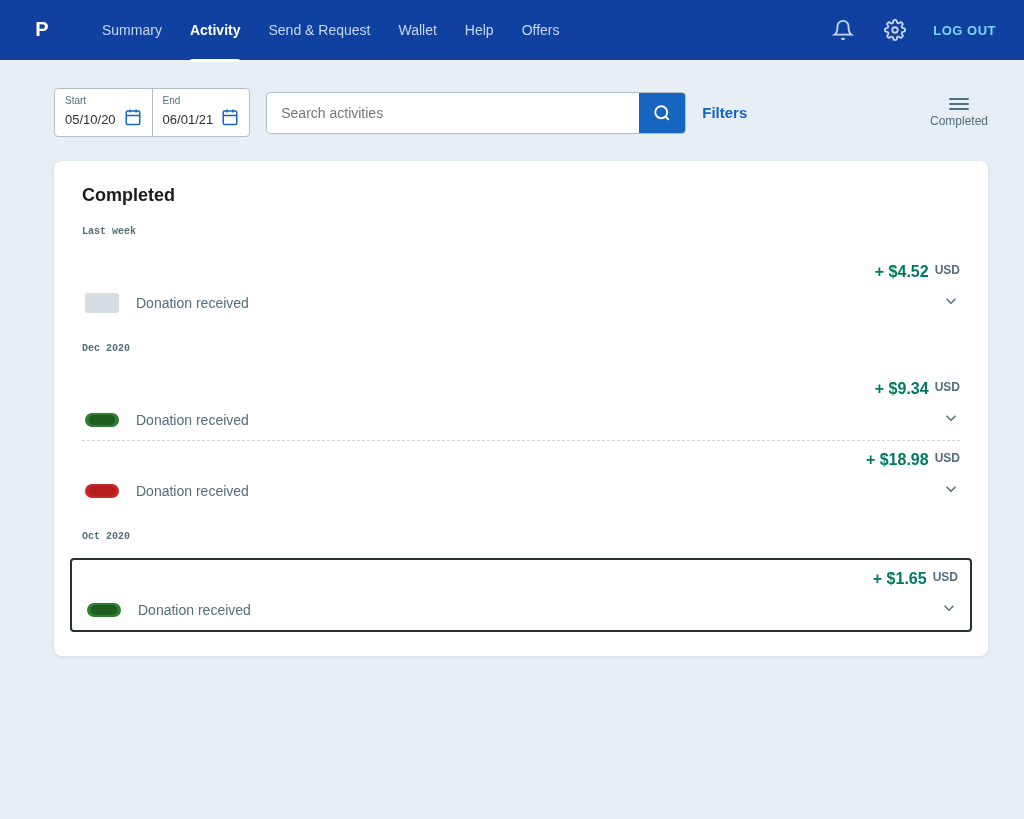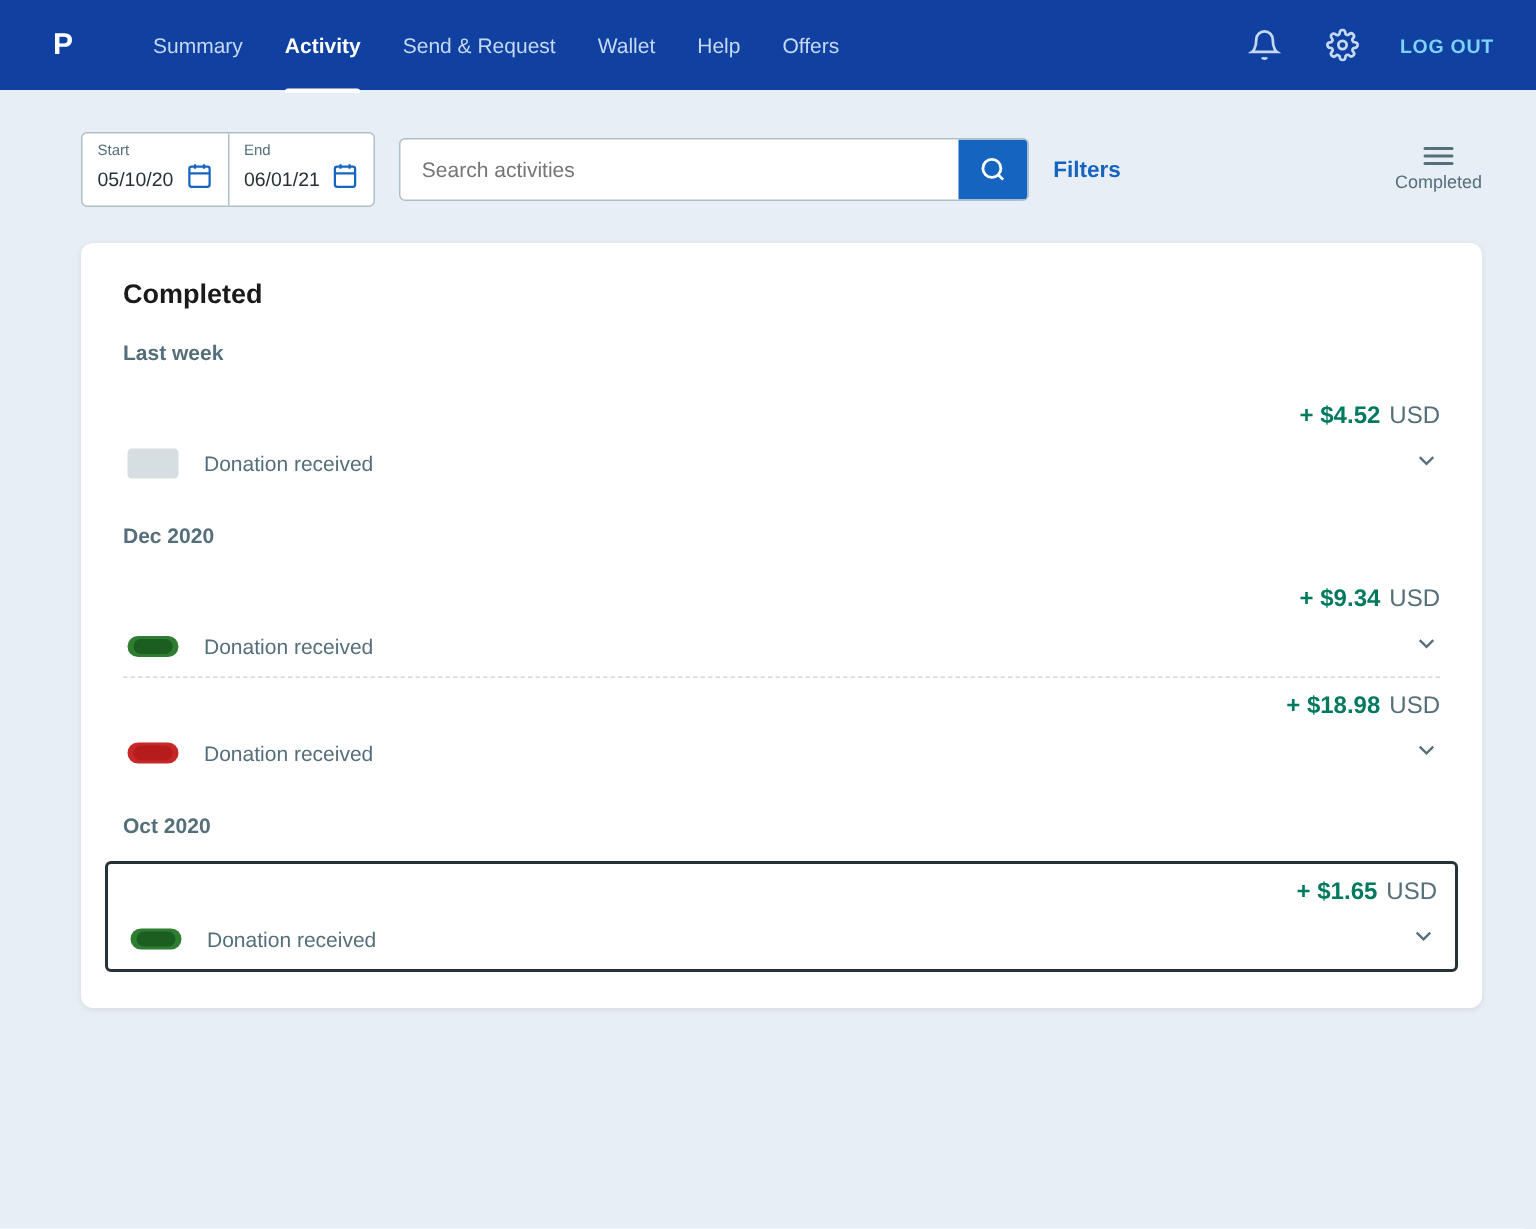--- a/index.html
+++ b/index.html
@@ -215,24 +215,25 @@
     }
 
     .section-title {
       font-size: 18px;
       font-weight: 700;
       color: #1a1a1a;
       margin-bottom: 20px;
     }
 
     .period-label {
-      font-size: 14px;
+      font-size: 10px;
       font-weight: 600;
       color: #546e7a;
       margin-bottom: 16px;
+      font-family: Liberation Mono, monospace;
     }
 
     .transaction-item {
       position: relative;
       padding: 10px 0 6px 0;
       border-bottom: 1px dashed #cfd8dc;
     }
     .transaction-item:last-child {
       border-bottom: none;
     }
@@ -244,22 +245,22 @@
       gap: 6px;
       margin-bottom: 8px;
     }
     .amount-value {
       color: #007a5e;
       font-size: 16px;
       font-weight: 600;
     }
     .amount-currency {
       color: #546e7a;
-      font-size: 16px;
-      font-weight: 400;
+      font-size: 12px;
+      font-weight: 700;
     }
 
     .transaction-detail-row {
       display: flex;
       align-items: center;
       justify-content: space-between;
     }
     .transaction-logo {
       width: 40px;
       height: 28px;

